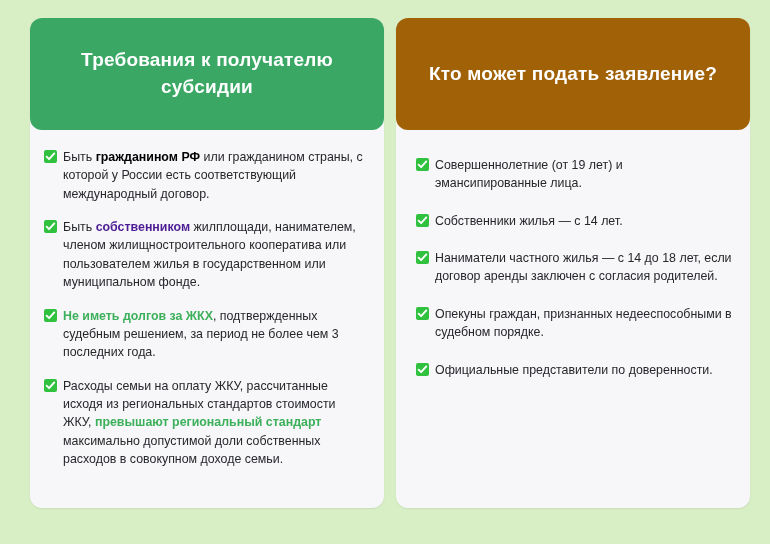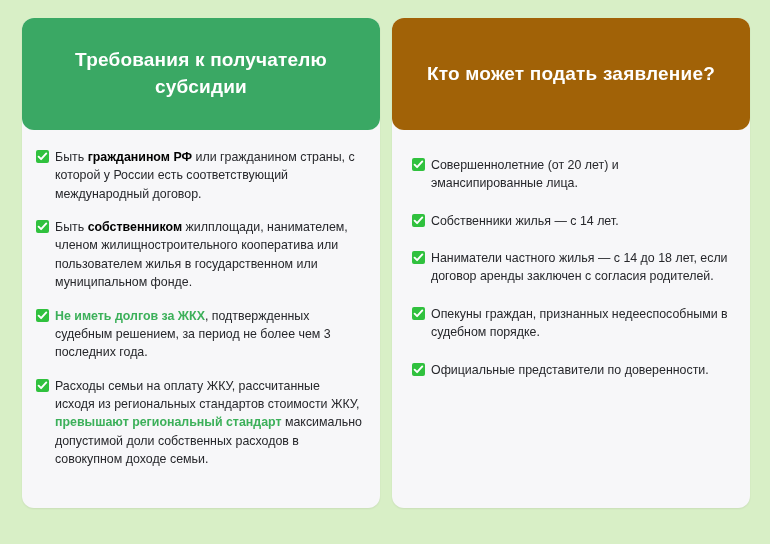--- a/index.html
+++ b/index.html
@@ -8,21 +8,21 @@
     background:#d8efc6;
     font-family:"Liberation Sans", sans-serif;
     overflow:hidden;
   }
   .board{
     position:relative;
     width:770px;height:544px;
     box-sizing:border-box;
     display:flex;
     gap:12px;
-    padding:18px 20px 36px 22px;
+    padding:18px 20px 36px 30px;
   }
   .card{
     position:relative;
     flex:1 1 0;
     background:#f7f7f9;
     border-radius:12px;
     box-shadow:0 1px 2px rgba(0,0,0,0.07);
     display:flex;
     flex-direction:column;
   }
@@ -95,21 +95,21 @@
             </svg>
           </span>
           <div class="item-text"><span>Быть </span><span class="hl" style="color: #000000;">гражданином РФ</span><span> или гражданином страны, с которой у России есть соответствующий международный договор.</span></div>
         </div>
         <div class="item">
           <span class="check-icon" style="background: rgb(48, 193, 62);">
             <svg width="13" height="13" viewBox="0 0 13 13">
               <path d="M2.6 6.7 L5.1 9.2 L10.3 3.4" fill="none" stroke="#ffffff" stroke-width="1.9" stroke-linecap="round" stroke-linejoin="round"></path>
             </svg>
           </span>
-          <div class="item-text"><span>Быть </span><span class="hl" style="color: #000000;">собственником</span><span> жилплощади, нанимателем, членом жилищностроительного кооператива или пользователем жилья в государственном или муниципальном фонде.</span></div>
+          <div class="item-text"><span>Быть </span><span class="hl" style="color: #4c1d95;">собственником</span><span> жилплощади, нанимателем, членом жилищностроительного кооператива или пользователем жилья в государственном или муниципальном фонде.</span></div>
         </div>
         <div class="item">
           <span class="check-icon" style="background: rgb(48, 193, 62);">
             <svg width="13" height="13" viewBox="0 0 13 13">
               <path d="M2.6 6.7 L5.1 9.2 L10.3 3.4" fill="none" stroke="#ffffff" stroke-width="1.9" stroke-linecap="round" stroke-linejoin="round"></path>
             </svg>
           </span>
           <div class="item-text"><span class="hl" style="color: rgb(60, 176, 90);">Не иметь долгов за ЖКХ</span><span>, подтвержденных судебным решением, за период не более чем 3 последних года.</span></div>
         </div>
         <div class="item">
@@ -127,21 +127,21 @@
     <div class="card-header">
       <div class="card-title">Кто может подать заявление?</div>
     </div>
     <div class="card-body" id="right-list">
         <div class="item">
           <span class="check-icon" style="background: rgb(48, 193, 62);">
             <svg width="13" height="13" viewBox="0 0 13 13">
               <path d="M2.6 6.7 L5.1 9.2 L10.3 3.4" fill="none" stroke="#ffffff" stroke-width="1.9" stroke-linecap="round" stroke-linejoin="round"></path>
             </svg>
           </span>
-          <div class="item-text"><span>Совершеннолетние (от 20 лет) и эмансипированные лица.</span></div>
+          <div class="item-text"><span>Совершеннолетние (от 19 лет) и эмансипированные лица.</span></div>
         </div>
         <div class="item">
           <span class="check-icon" style="background: rgb(48, 193, 62);">
             <svg width="13" height="13" viewBox="0 0 13 13">
               <path d="M2.6 6.7 L5.1 9.2 L10.3 3.4" fill="none" stroke="#ffffff" stroke-width="1.9" stroke-linecap="round" stroke-linejoin="round"></path>
             </svg>
           </span>
           <div class="item-text"><span>Собственники жилья — с 14 лет.</span></div>
         </div>
         <div class="item">

